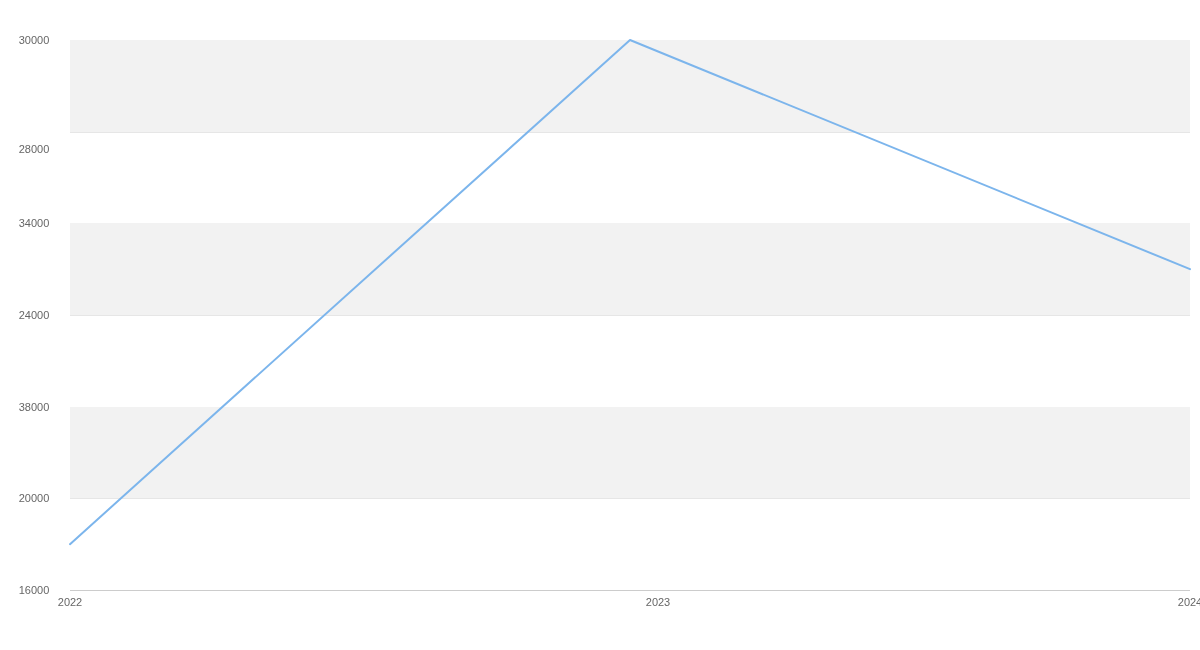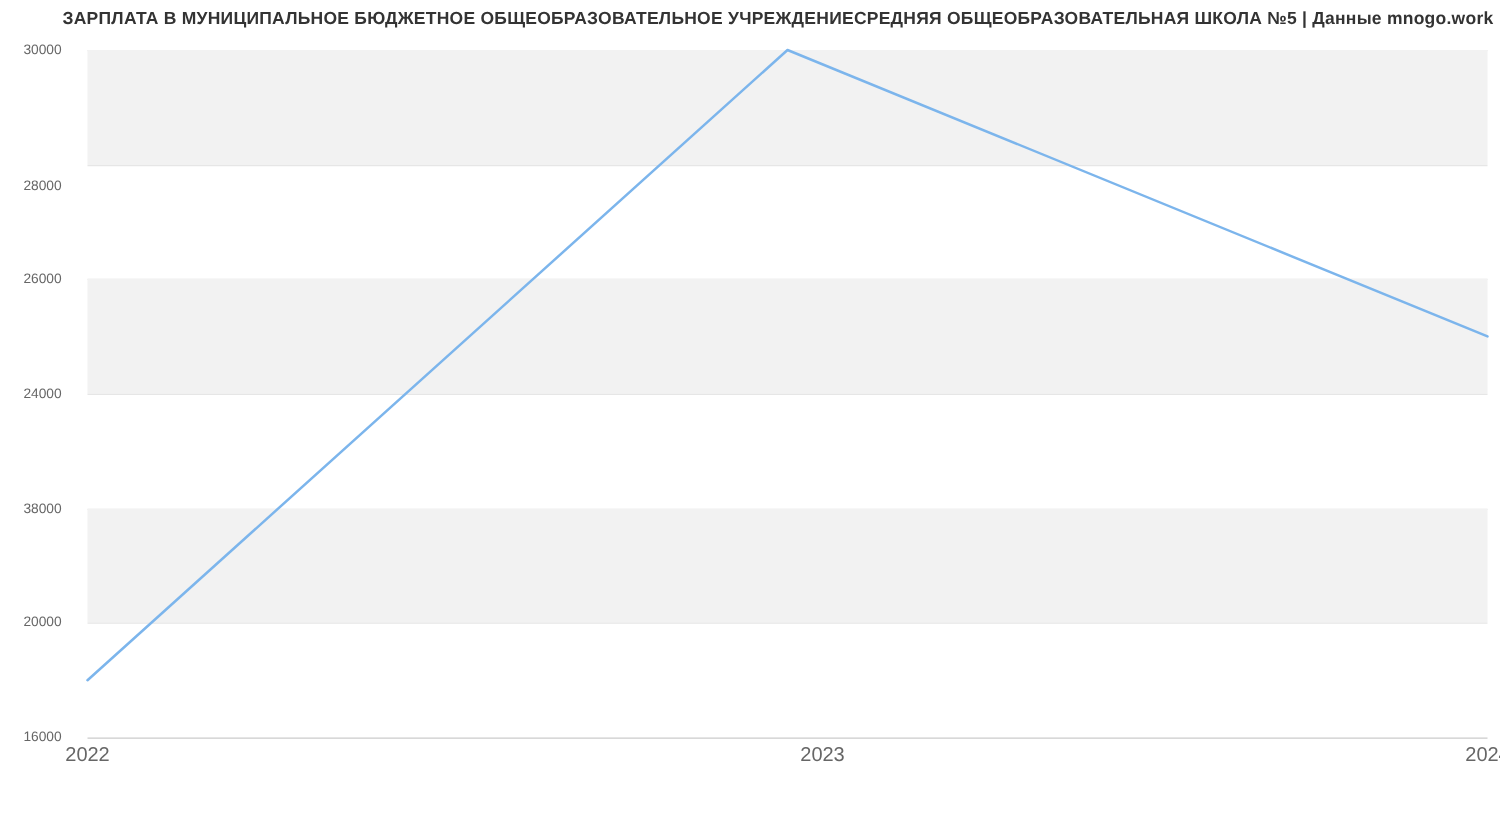--- a/index.html
+++ b/index.html
@@ -52,21 +52,21 @@
     right: 1136px; 
     transform: translateY(-50%);
     font-size: 11px;
     color: #666666;
     text-align: center;
     width: 60px;
   }
   .x-tick-label {
     position: absolute;
     top: 596px;
-    font-size: 16px;
+    font-size: 11px;
     color: #666666;
     transform: translateX(-50%);
     white-space: nowrap;
   }
   svg.line-layer {
     position: absolute;
     left: 0;
     top: 0;
     width: 100%;
     height: 100%;
@@ -77,39 +77,38 @@
     stroke: #7cb5ec;
     stroke-width: 2;
     stroke-linejoin: round;
     stroke-linecap: round;
   }
 </style>
 </head>
 <body>
 
 <div class="chart-wrap">
-  <div class="chart-title">ЗАРПЛАТА В МУНИЦИПАЛЬНОЕ БЮДЖЕТНОЕ ОБЩЕОБРАЗОВАТЕЛЬНОЕ УЧРЕЖДЕНИЕСРЕДНЯЯ ОБЩЕОБРАЗОВАТЕЛЬНАЯ ШКОЛА №5 | Данные mnogo.work</div>
 
   <div class="plot-area" id="plot">
       <div class="grid-line" style="top: 0px;"></div>
       <div class="grid-band" style="top: 0px; height: 91.6667px;"></div>
       <div class="grid-line" style="top: 91.6667px;"></div>
       <div class="grid-line" style="top: 183.333px;"></div>
       <div class="grid-band" style="top: 183.333px; height: 91.6667px;"></div>
       <div class="grid-line" style="top: 275px;"></div>
       <div class="grid-line" style="top: 366.667px;"></div>
       <div class="grid-band" style="top: 366.667px; height: 91.6667px;"></div>
       <div class="grid-line" style="top: 458.333px;"></div>
     <svg class="line-layer" id="lineSvg" viewBox="0 0 1120 550" preserveAspectRatio="none">
         <path d="M0 504.1666666666667 L560 0 L1120 229.16666666666663" class="series-path" style="stroke: rgb(124, 181, 236);"></path>
       </svg>
   </div>
 <div class="y-tick-label" style="top: 590px;">16000</div>
     <div class="y-tick-label" style="top: 498.333px;">20000</div>
     <div class="y-tick-label" style="top: 406.667px;">38000</div>
     <div class="y-tick-label" style="top: 315px;">24000</div>
-    <div class="y-tick-label" style="top: 223.333px;">26000</div>
+    <div class="y-tick-label" style="top: 223.333px;">34000</div>
     <div class="y-tick-label" style="top: 149px;">28000</div>
     <div class="y-tick-label" style="top: 40px;">30000</div>
     <div class="x-tick-label" style="left: 70px;">2022</div>
     <div class="x-tick-label" style="left: 630px; margin-left: 28px;">2023</div>
     <div class="x-tick-label" style="left: 1190px;">2024</div>
   </div>
 
 </body></html>

